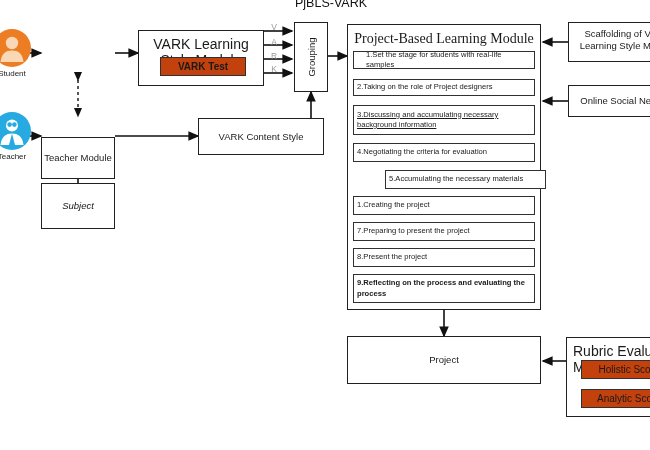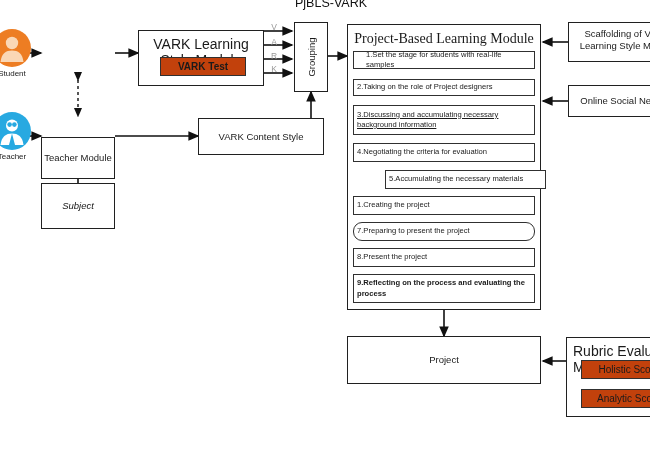--- a/index.html
+++ b/index.html
@@ -231,21 +231,21 @@
   <div class="container-box" style="left:347px; top:24px; width:194px; height:286px;">
     <div class="module-head" style="left:0; top:6px;font-family:Liberation Serif, serif;">Project-Based Learning Module</div>
   </div>
 
   <div class="step" style="left:353px; top:51px; width:182px; height:18px;padding-left:12px;">1.Set the stage for students with real-life samples</div>
   <div class="step" style="left:353px; top:79px; width:182px; height:17px;">2.Taking on the role of Project designers</div>
   <div class="step two-line" style="left:353px; top:105px; width:182px; height:30px;text-decoration:underline;">3.Discussing and accumulating necessary background information</div>
   <div class="step" style="left:353px; top:143px; width:182px; height:19px;">4.Negotiating the criteria for evaluation</div>
   <div class="step" style="left:353px; top:170px; width:161px; height:19px;margin-left:32px;">5.Accumulating the necessary materials</div>
   <div class="step" style="left:353px; top:196px; width:182px; height:19px;">1.Creating the project</div>
-  <div class="step" style="left:353px; top:222px; width:182px; height:19px;border-radius:9px;">7.Preparing to present the project</div>
+  <div class="step" style="left:353px; top:222px; width:182px; height:19px;">7.Preparing to present the project</div>
   <div class="step" style="left:353px; top:248px; width:182px; height:19px;">8.Present the project</div>
   <div class="step two-line" style="left:353px; top:274px; width:182px; height:29px;font-weight:bold;">9.Reflecting on the process and evaluating the process</div>
 
   <div class="box topalign" style="left:568px; top:22px; width:118px; height:40px; padding:5px 8px; line-height:1.3; justify-content:center; text-align:center;">Scaffolding of VARK Learning Style Module</div>
 
   <div class="box" style="left:568px; top:85px; width:118px; height:32px; padding:4px 8px;">Online Social Network</div>
 
   <div class="container-box" style="left:566px; top:337px; width:120px; height:80px;">
     <div class="module-head" style="left:0; top:5px; text-align:left; padding-left:6px;">Rubric Evaluation Module</div>
     <div class="sub-box" style="left:14px; top:22px; width:96px; height:19px;">Holistic Score</div>

